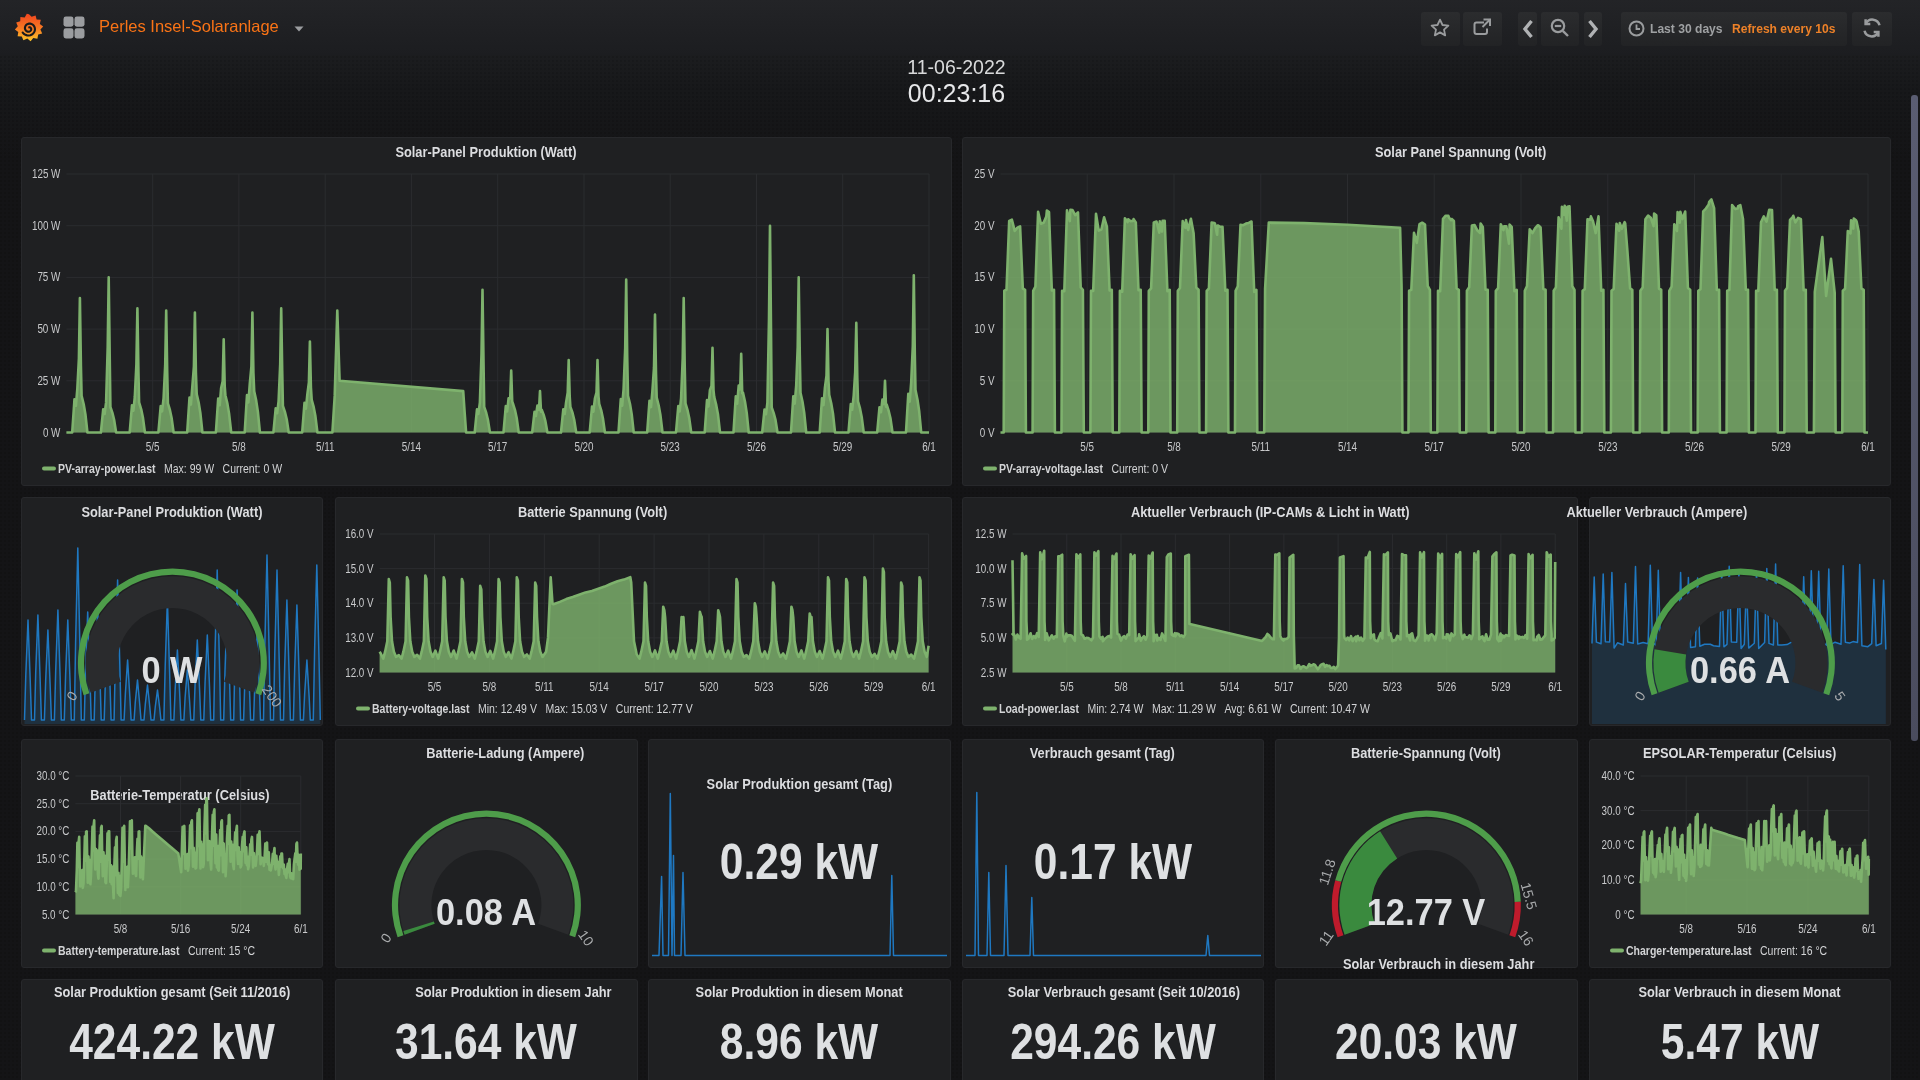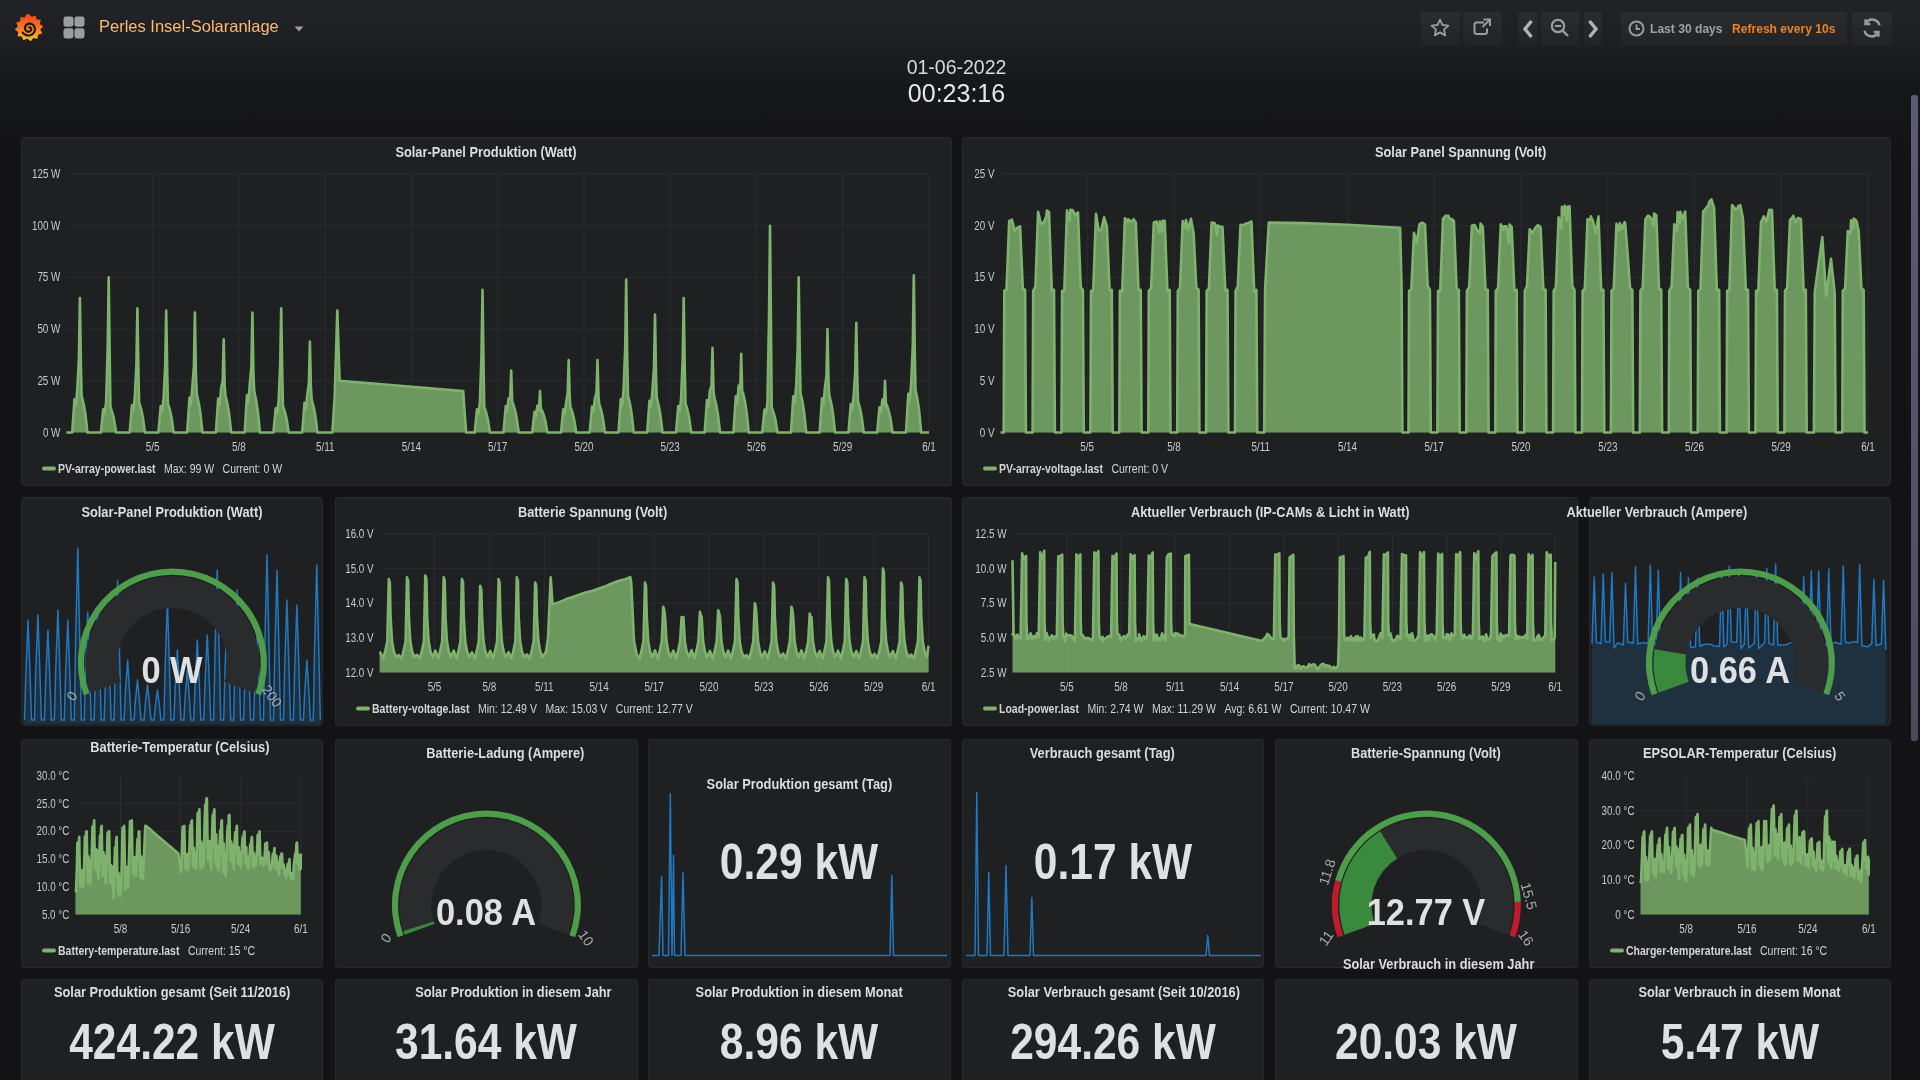--- a/index.html
+++ b/index.html
@@ -33,21 +33,21 @@
     </defs>
 <path d="M15 1.2 L17.6 3.8 L21.6 2.4 L22.6 6.4 L26.8 6.8 L25.8 10.9 L29.2 13.4 L26.4 16.6 L28.2 20.4 L24.2 21.6 L23.4 25.8 L19.3 24.9 L16.6 28.2 L13.3 25.6 L9.4 27.3 L7.8 23.4 L3.6 23.2 L4.3 19 L0.9 16.4 L3.8 13.3 L2.2 9.4 L6.2 8.3 L6.4 4.1 L10.7 4.5 L12.8 0.8 Z" fill="url(#lg)"></path>
 <polyline points="15.23,14.32 15.59,14.28 15.98,14.34 16.37,14.53 16.72,14.83 17.00,15.25 17.18,15.75 17.22,16.32 17.10,16.91 16.82,17.49 16.39,18.00 15.80,18.40 15.11,18.66 14.33,18.74 13.53,18.62 12.75,18.28 12.05,17.75 11.48,17.02 11.09,16.15 10.93,15.17 11.02,14.15 11.36,13.15 11.97,12.23 12.80,11.47 13.83,10.92 15.00,10.62 16.24,10.63 17.47,10.95 18.62,11.58 19.61,12.49 20.37,13.65 20.82,14.99 20.95,16.44 20.70,17.90 20.10,19.30 19.14,20.54 17.89,21.52 16.40,22.19 14.76,22.48 13.06,22.36 11.41,21.82 9.91,20.87 8.66,19.56" fill="none" stroke="#191a1c" stroke-width="2.1" stroke-linecap="round"></polyline>
 </svg>
 <svg class="abs" style="left:63px;top:16px" width="22" height="23" viewBox="0 0 22 23">
     <rect x="0.5" y="0.5" width="10" height="10.2" rx="2.4" fill="#9b9da0"></rect>
     <rect x="0.5" y="12.3" width="10" height="10.2" rx="2.4" fill="#9b9da0"></rect>
     <rect x="11.5" y="0.5" width="10" height="10.2" rx="2.4" fill="#9b9da0"></rect>
     <rect x="11.5" y="12.3" width="10" height="10.2" rx="2.4" fill="#9b9da0"></rect>
   </svg>
-<div class="abs" style="left:99px;top:17px;font-size:16.5px;color:#fdba74;white-space:nowrap">Perles Insel-Solaranlage</div>
+<div class="abs" style="left:99px;top:17px;font-size:16.5px;color:#f97316;white-space:nowrap">Perles Insel-Solaranlage</div>
 <svg class="abs" style="left:293px;top:25px" width="12" height="8">
     <path d="M1.5 1.5 L6 6.5 L10.5 1.5 Z" fill="#9b9da0"></path>
   </svg>
 <div class="navbtn" style="left:1420.6px;width:39.3px"><svg width="22" height="22" viewBox="0 0 22 22" style="margin:5px 0 0 0">
       <path d="M11 2.6 L13.5 8 L19.4 8.6 L15 12.6 L16.2 18.4 L11 15.4 L5.8 18.4 L7 12.6 L2.6 8.6 L8.5 8 Z" fill="none" stroke="#9a9c9e" stroke-width="1.8" stroke-linejoin="round"></path>
     </svg></div>
 <div class="navbtn" style="left:1462.6px;width:39.0px"><svg width="24" height="22" viewBox="0 0 24 22" style="margin:5px 0 0 0">
       <path d="M14 5.5 H6.5 a2 2 0 0 0 -2 2 V15 a2 2 0 0 0 2 2 H15 a2 2 0 0 0 2-2 V11.5" fill="none" stroke="#9a9c9e" stroke-width="2"></path>
       <path d="M13.5 2.5 H20 V9" fill="none" stroke="#9a9c9e" stroke-width="2"></path>
       <path d="M20 2.5 L12.5 10" stroke="#9a9c9e" stroke-width="2"></path>
@@ -69,21 +69,21 @@
     <path d="M8.5 4.5 V9 H12" fill="none" stroke="#9a9c9e" stroke-width="1.8"></path>
   </svg>
 <div class="abs" style="left:1649.5px;top:21px;font-size:13.5px;font-weight:bold;color:#9fa1a3;white-space:nowrap;transform:scaleX(0.895);transform-origin:0 0">Last 30 days</div>
 <div class="abs" style="left:1732.1px;top:21px;font-size:13.5px;font-weight:bold;color:#ed8128;white-space:nowrap;transform:scaleX(0.895);transform-origin:0 0">Refresh every 10s</div>
 <div class="navbtn" style="left:1852.4px;width:39.3px"><svg width="22" height="22" viewBox="0 0 22 22" style="margin:5px 0 0 0">
       <path d="M18.5 8.2 a7.3 7.3 0 0 0 -13.6 -1.6" fill="none" stroke="#9a9c9e" stroke-width="2.5"></path>
       <path d="M4.6 2.2 V6.9 H9.3" fill="none" stroke="#9a9c9e" stroke-width="2.5"></path>
       <path d="M3.5 13.8 a7.3 7.3 0 0 0 13.6 1.6" fill="none" stroke="#9a9c9e" stroke-width="2.5"></path>
       <path d="M17.4 19.8 V15.1 H12.7" fill="none" stroke="#9a9c9e" stroke-width="2.5"></path>
     </svg></div>
-<div class="abs" style="left:0;top:55px;width:1913px;text-align:center;font-size:19.5px;color:#d8d9da;line-height:24px">01-06-2022</div>
+<div class="abs" style="left:0;top:55px;width:1913px;text-align:center;font-size:19.5px;color:#d8d9da;line-height:24px">11-06-2022</div>
 <div class="abs" style="left:0;top:79px;width:1913px;text-align:center;font-size:25px;color:#e6e7e9;line-height:28px">00:23:16</div>
 <div class="panel" style="left:20.6px;top:137.0px;width:931.0px;height:349.0px"></div>
 <div class="ptitle" style="left:20.6px;top:143.5px;width:931.0px"><span>Solar-Panel Produktion (Watt)</span></div>
 <svg class="abs" style="left:20.6px;top:137.0px" width="931" height="349">
     <line x1="45.4" y1="295.5" x2="908.0" y2="295.5" stroke="#2b2c2f" stroke-width="1"></line>
     <line x1="45.4" y1="243.8" x2="908.0" y2="243.8" stroke="#2b2c2f" stroke-width="1"></line>
     <line x1="45.4" y1="192.1" x2="908.0" y2="192.1" stroke="#2b2c2f" stroke-width="1"></line>
     <line x1="45.4" y1="140.4" x2="908.0" y2="140.4" stroke="#2b2c2f" stroke-width="1"></line>
     <line x1="45.4" y1="88.7" x2="908.0" y2="88.7" stroke="#2b2c2f" stroke-width="1"></line>
     <line x1="45.4" y1="37.0" x2="908.0" y2="37.0" stroke="#2b2c2f" stroke-width="1"></line>
@@ -265,21 +265,21 @@
   </svg>
 <svg class="abs" style="left:1588.5px;top:497.0px" width="303" height="229">
     <path d="M69.6,195.8 A87.0,87.0 0 1 1 233.2,195.8 L203.1,184.8 A55.0,55.0 0 1 0 99.7,184.8 Z" fill="#2a2b2d"></path>
     <path d="M62.6,198.3 A94.5,94.5 0 1 1 240.2,198.3 L234.4,196.2 A88.3,88.3 0 1 0 68.4,196.2 Z" fill="#4e9d4a"></path>
     <path d="M69.6,195.8 A87.0,87.0 0 0 1 65.5,152.3 L97.1,157.4 A55.0,55.0 0 0 0 99.7,184.8 Z" fill="#3a8a3e"></path>
   </svg>
 <div class="glab" style="left:1639.9px;top:696.0px;transform:translate(-50%,-50%) rotate(-55deg)">0</div>
 <div class="glab" style="left:1839.9px;top:696.0px;transform:translate(-50%,-50%) rotate(55deg)">5</div>
 <div class="gval" style="left:1739.9px;top:671.0px">0.66 A</div>
 <div class="panel" style="left:20.6px;top:738.5px;width:302.8px;height:229.0px"></div>
-<div class="ptitle" style="left:20.6px;top:739px;width:319px"><span>Batterie-Temperatur (Celsius)</span></div>
+<div class="ptitle" style="left:20.6px;top:787px;width:319px"><span>Batterie-Temperatur (Celsius)</span></div>
 <svg class="abs" style="left:20.6px;top:738.5px" width="303" height="229">
     <line x1="54.4" y1="175.5" x2="279.8" y2="175.5" stroke="#2b2c2f" stroke-width="1"></line>
     <line x1="54.4" y1="147.8" x2="279.8" y2="147.8" stroke="#2b2c2f" stroke-width="1"></line>
     <line x1="54.4" y1="120.1" x2="279.8" y2="120.1" stroke="#2b2c2f" stroke-width="1"></line>
     <line x1="54.4" y1="92.4" x2="279.8" y2="92.4" stroke="#2b2c2f" stroke-width="1"></line>
     <line x1="54.4" y1="64.7" x2="279.8" y2="64.7" stroke="#2b2c2f" stroke-width="1"></line>
     <line x1="54.4" y1="37.0" x2="279.8" y2="37.0" stroke="#2b2c2f" stroke-width="1"></line>
     <line x1="99.5" y1="37.0" x2="99.5" y2="175.5" stroke="#2b2c2f" stroke-width="1"></line>
     <line x1="159.6" y1="37.0" x2="159.6" y2="175.5" stroke="#2b2c2f" stroke-width="1"></line>
     <line x1="219.7" y1="37.0" x2="219.7" y2="175.5" stroke="#2b2c2f" stroke-width="1"></line>

